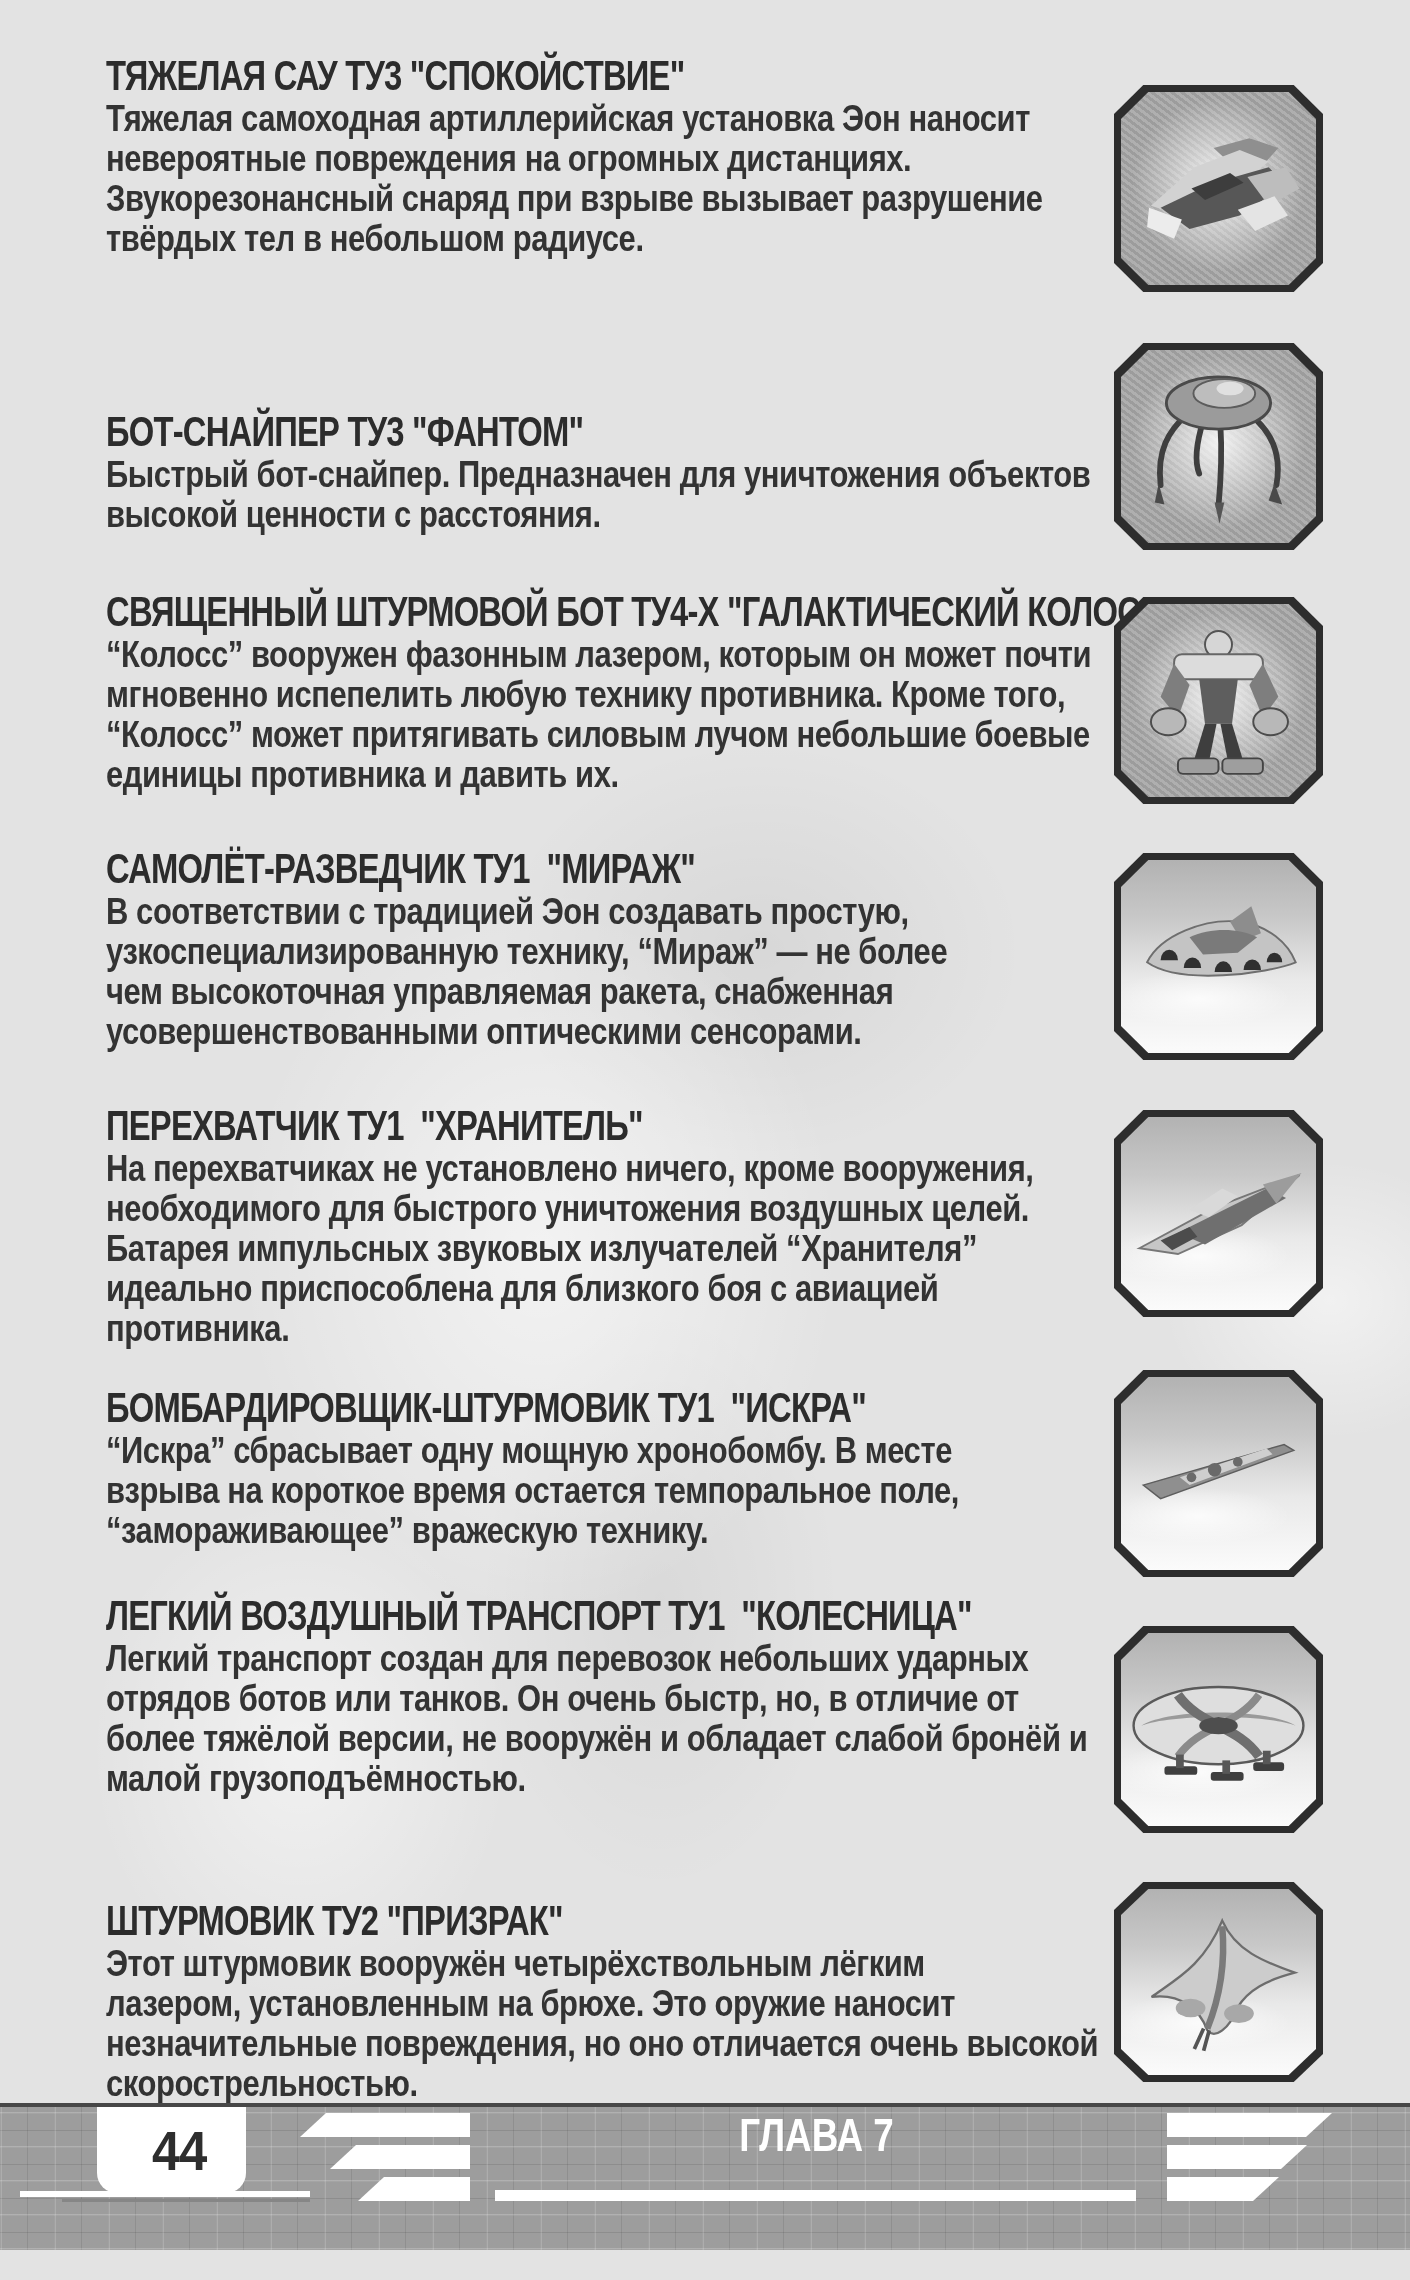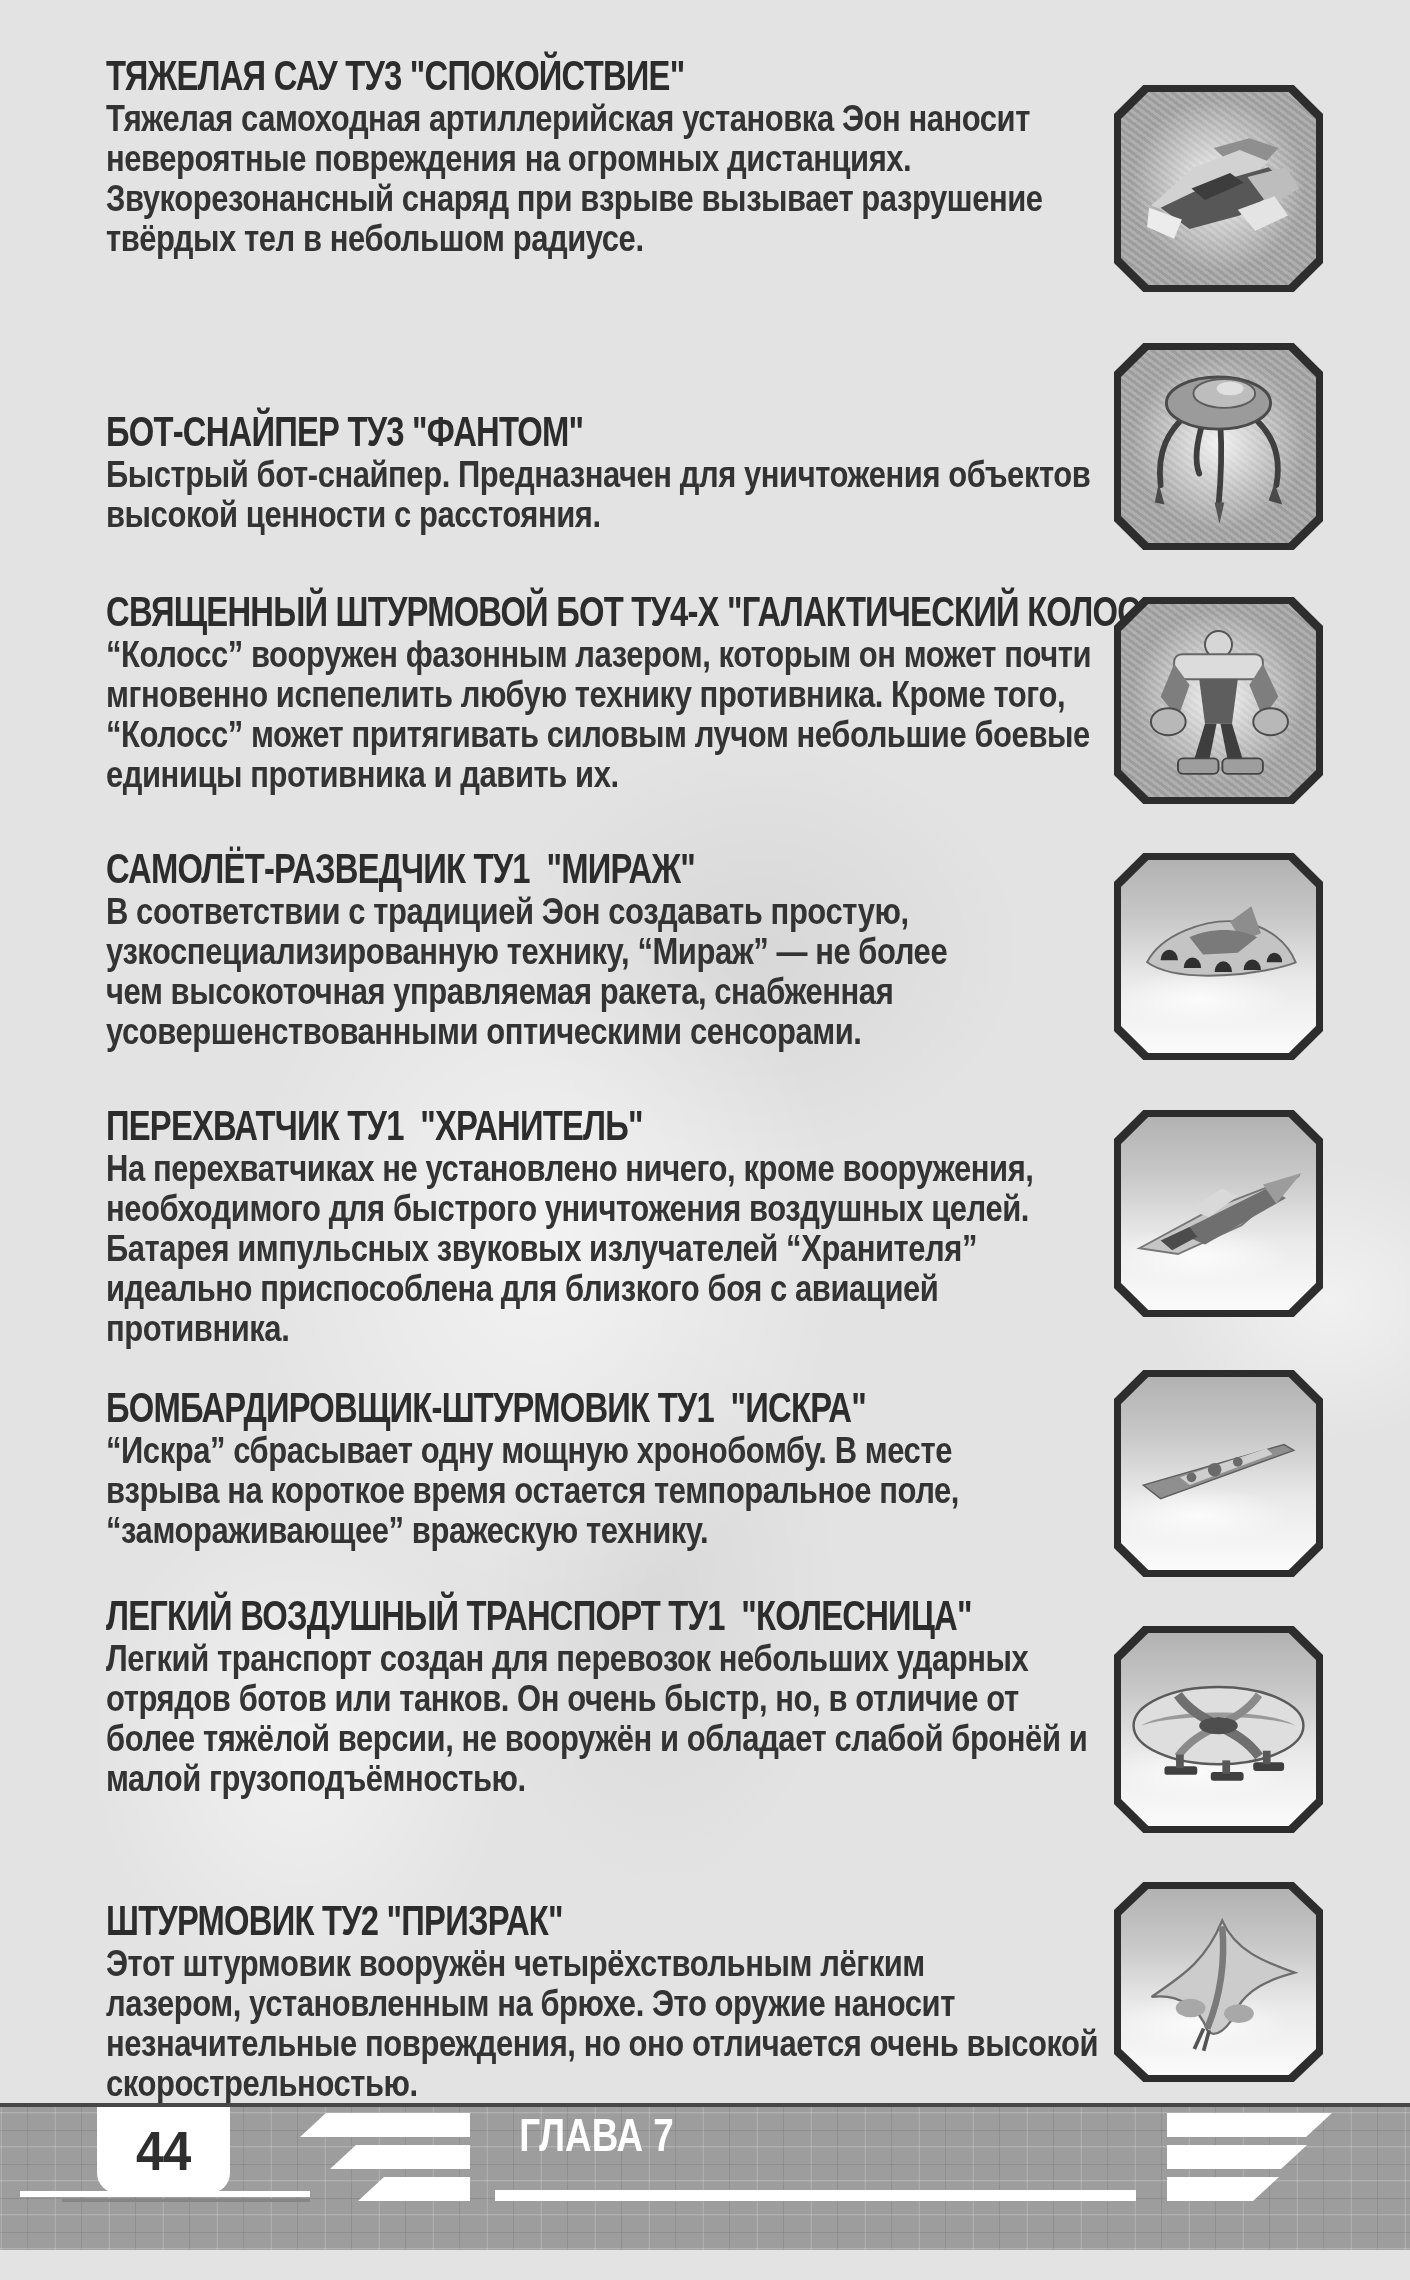--- a/index.html
+++ b/index.html
@@ -74,29 +74,29 @@
     background-color:#9d9d9d;
     background-image:
       repeating-linear-gradient(0deg, rgba(255,255,255,.20) 0 2px, rgba(255,255,255,0) 2px 34px),
       repeating-linear-gradient(90deg, rgba(255,255,255,.16) 0 2px, rgba(255,255,255,0) 2px 54px),
       repeating-linear-gradient(0deg, rgba(0,0,0,.10) 0 1px, rgba(0,0,0,0) 1px 17px),
       repeating-linear-gradient(90deg, rgba(0,0,0,.09) 0 1px, rgba(0,0,0,0) 1px 27px);
   }
   .page-tab{
     position:absolute;left:97px;top:2107px;width:133px;height:86px;
     background:#ffffff;border-radius:0 0 20px 20px;
-    display:flex;align-items:center;justify-content:center;
+    display:flex;align-items:center;justify-content:center;padding-left:16px;
   }
   .page-tab span{
     font-size:56px;font-weight:bold;color:#2e2e2e;
     letter-spacing:-1px;transform:scaleX(.9);
   }
   .chapter-label{
     position:absolute;left:500px;top:2110px;width:632px;height:50px;
-    display:flex;align-items:center;justify-content:flex-start;
+    display:flex;align-items:center;justify-content:center;
   }
   .chapter-label span{
     font-size:46px;font-weight:bold;color:#ffffff;
     letter-spacing:0px;transform:scaleX(.8);white-space:pre;
   }
   .stripe{position:absolute;background:#ffffff;height:24px;}
   .stripe.l{ -webkit-clip-path:polygon(26px 0,100% 0,100% 100%,0 100%); clip-path:polygon(26px 0,100% 0,100% 100%,0 100%);}
   .stripe.r{ -webkit-clip-path:polygon(0 0,100% 0,calc(100% - 26px) 100%,0 100%); clip-path:polygon(0 0,100% 0,calc(100% - 26px) 100%,0 100%);}
   .centerbar{position:absolute;left:495px;top:2190px;width:641px;height:11px;background:#ffffff;}
   .tabline1{position:absolute;left:20px;top:2191px;width:290px;height:6px;background:#ffffff;}

